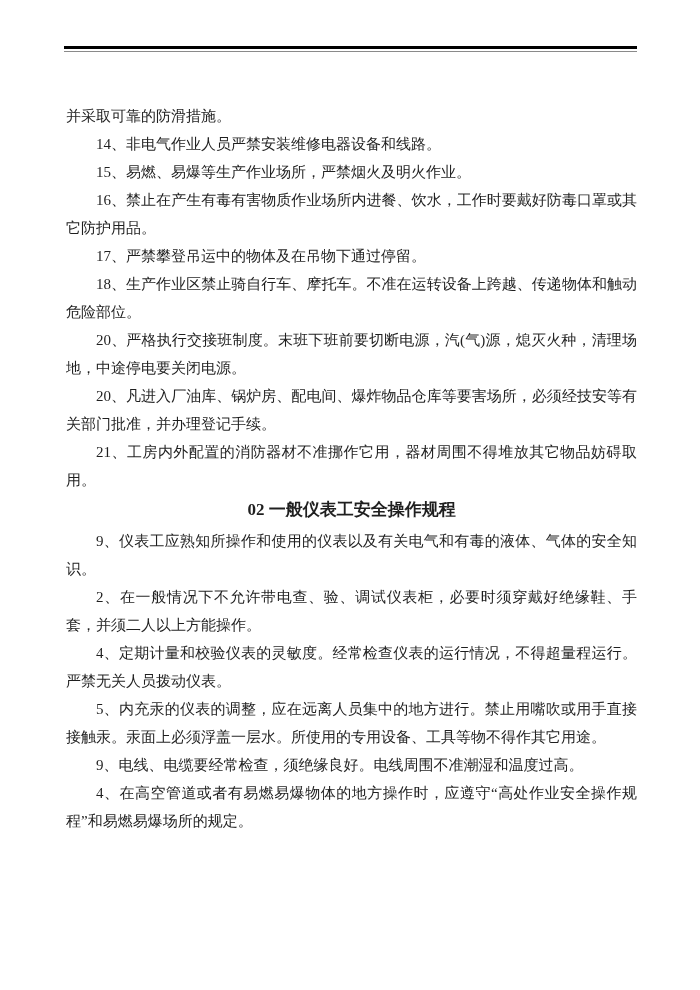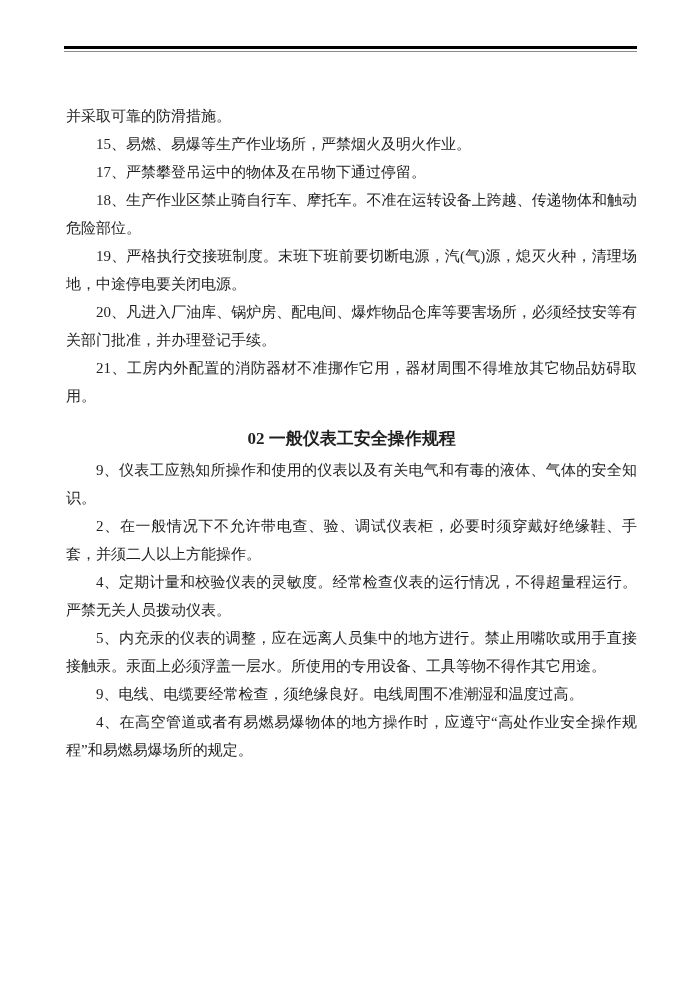--- a/index.html
+++ b/index.html
@@ -37,39 +37,41 @@
     line-height: 28px;
     text-align: justify;
     text-justify: inter-ideograph;
     text-indent: 2em;
     word-break: break-all;
   }
   .para.noindent {
     text-indent: 0;
   }
   .heading {
-    margin: 14px 0 2px 0;
+    margin: 1px 0 2px 0;
     font-size: 17px;
     line-height: 30px;
     font-weight: bold;
     text-align: center;
     text-indent: 0;
   }
 </style>
 </head>
 <body>
 
 <div class="page">
   <div class="header-rule"></div>
   <div class="content">
     <p class="para noindent">并采取可靠的防滑措施。</p>
+    <p class="para">14、非电气作业人员严禁安装维修电器设备和线路。</p>
     <p class="para">15、易燃、易爆等生产作业场所，严禁烟火及明火作业。</p>
+    <p class="para">16、禁止在产生有毒有害物质作业场所内进餐、饮水，工作时要戴好防毒口罩或其它防护用品。</p>
     <p class="para">17、严禁攀登吊运中的物体及在吊物下通过停留。</p>
     <p class="para">18、生产作业区禁止骑自行车、摩托车。不准在运转设备上跨越、传递物体和触动危险部位。</p>
-    <p class="para">19、严格执行交接班制度。末班下班前要切断电源，汽(气)源，熄灭火种，清理场地，中途停电要关闭电源。</p>
+    <p class="para">20、严格执行交接班制度。末班下班前要切断电源，汽(气)源，熄灭火种，清理场地，中途停电要关闭电源。</p>
     <p class="para">20、凡进入厂油库、锅炉房、配电间、爆炸物品仓库等要害场所，必须经技安等有关部门批准，并办理登记手续。</p>
     <p class="para">21、工房内外配置的消防器材不准挪作它用，器材周围不得堆放其它物品妨碍取用。</p>
     <h2 class="heading">02 一般仪表工安全操作规程</h2>
     <p class="para">9、仪表工应熟知所操作和使用的仪表以及有关电气和有毒的液体、气体的安全知识。</p>
     <p class="para">2、在一般情况下不允许带电查、验、调试仪表柜，必要时须穿戴好绝缘鞋、手套，并须二人以上方能操作。</p>
     <p class="para">4、定期计量和校验仪表的灵敏度。经常检查仪表的运行情况，不得超量程运行。严禁无关人员拨动仪表。</p>
     <p class="para">5、内充汞的仪表的调整，应在远离人员集中的地方进行。禁止用嘴吹或用手直接接触汞。汞面上必须浮盖一层水。所使用的专用设备、工具等物不得作其它用途。</p>
     <p class="para">9、电线、电缆要经常检查，须绝缘良好。电线周围不准潮湿和温度过高。</p>
     <p class="para">4、在高空管道或者有易燃易爆物体的地方操作时，应遵守“高处作业安全操作规程”和易燃易爆场所的规定。</p>
   </div>

